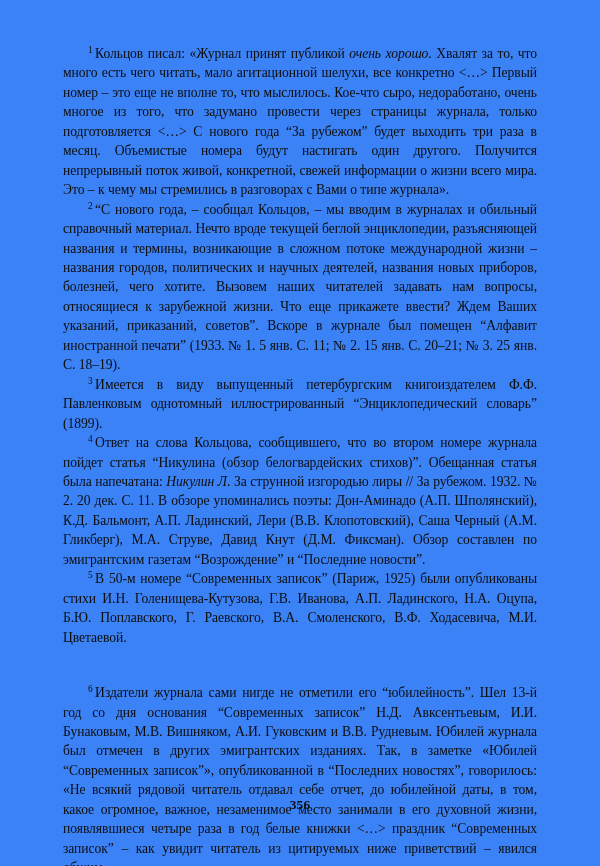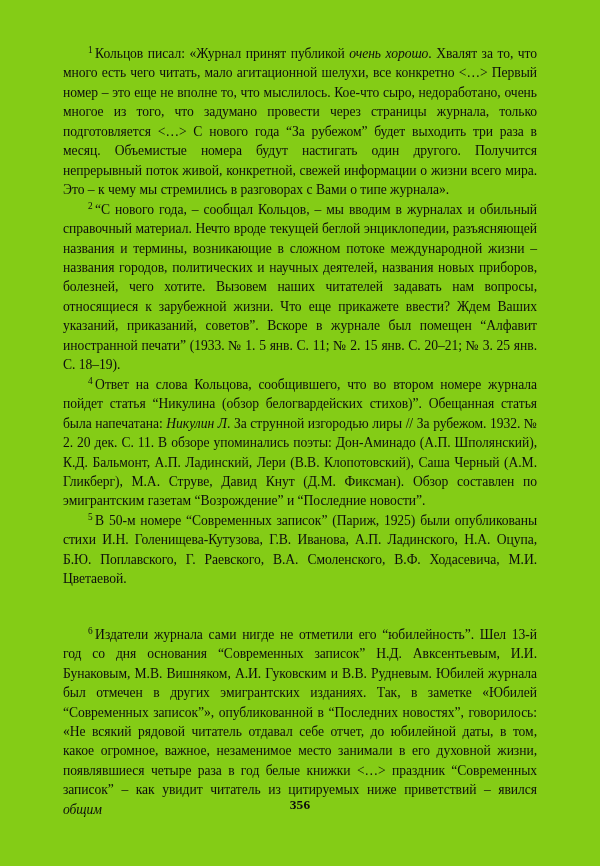--- a/index.html
+++ b/index.html
@@ -77,25 +77,26 @@
     content: "";
     position: absolute;
     left: 0; top: 0; right: 0; bottom: 0;
     pointer-events: none;
     background: transparent;
   }
 </style>
 </head>
 <body style="color: rgb(13, 13, 13);">
 
-<div id="page" style="background: #84cc16;">
+<div id="page" style="background: #3b82f6;">
 
   <div id="textblock">
       <p class="note"><sup class="fn">1</sup><span>Кольцов писал: «Журнал принят публикой </span><span class="it">очень хорошо</span><span>. Хвалят за то, что много есть чего читать, мало агитационной шелухи, все конкретно &lt;…&gt; Первый номер – это еще не вполне то, что мыслилось. Кое-что сыро, недоработано, очень многое из того, что задумано провести через страницы журнала, только подготовляется &lt;…&gt; С нового года “За рубежом” будет выходить три раза в месяц. Объемистые номера будут настигать один другого. Получится непрерывный поток живой, конкретной, свежей информации о жизни всего мира. Это – к чему мы стремились в разговорах с Вами о типе журнала».</span></p>
       <p class="note"><sup class="fn">2</sup><span>“С нового года, – сообщал Кольцов, – мы вводим в журналах и обильный справочный материал. Нечто вроде текущей беглой энциклопедии, разъясняющей названия и термины, возникающие в сложном потоке международной жизни – названия городов, политических и научных деятелей, названия новых приборов, болезней, чего хотите. Вызовем наших читателей задавать нам вопросы, относящиеся к зарубежной жизни. Что еще прикажете ввести? Ждем Ваших указаний, приказаний, советов”. Вскоре в журнале был помещен “Алфавит иностранной печати” (1933. № 1. 5 янв. С. 11; № 2. 15 янв. С. 20–21; № 3. 25 янв. С. 18–19).</span></p>
+      <p class="note"><sup class="fn">3</sup><span>Имеется в виду выпущенный петербургским книгоиздателем Ф.Ф. Павленковым однотомный иллюстрированный “Энциклопедический словарь” (1899).</span></p>
       <p class="note"><sup class="fn">4</sup><span>Ответ на слова Кольцова, сообщившего, что во втором номере журнала пойдет статья “Никулина (обзор белогвардейских стихов)”. Обещанная статья была напечатана: </span><span class="it">Никулин Л</span><span>. За струнной изгородью лиры // За рубежом. 1932. № 2. 20 дек. С. 11. В обзоре упоминались поэты: Дон-Аминадо (А.П. Шполянский), К.Д. Бальмонт, А.П. Ладинский, Лери (В.В. Клопотовский), Саша Черный (А.М. Гликберг), М.А. Струве, Давид Кнут (Д.М. Фиксман). Обзор составлен по эмигрантским газетам “Возрождение” и “Последние новости”.</span></p>
       <p class="note"><sup class="fn">5</sup><span>В 50-м номере “Современных записок” (Париж, 1925) были опубликованы стихи И.Н. Голенищева-Кутузова, Г.В. Иванова, А.П. Ладинского, Н.А. Оцупа, Б.Ю. Поплавского, Г. Раевского, В.А. Смоленского, В.Ф. Ходасевича, М.И. Цветаевой.</span></p>
       <p class="note lastline-left"><sup class="fn">6</sup><span>Издатели журнала сами нигде не отметили его “юбилейность”. Шел 13-й год со дня основания “Современных записок” Н.Д. Авксентьевым, И.И. Бунаковым, М.В. Вишняком, А.И. Гуковским и В.В. Рудневым. Юбилей журнала был отмечен в других эмигрантских изданиях. Так, в заметке «Юбилей “Современных записок”», опубликованной в “Последних новостях”, говорилось: «Не всякий рядовой читатель отдавал себе отчет, до юбилейной даты, в том, какое огромное, важное, незаменимое место занимали в его духовной жизни, появлявшиеся четыре раза в год белые книжки &lt;…&gt; праздник “Современных записок” – как увидит читатель из цитируемых ниже приветствий – явился </span><span class="it">общим</span></p>
     </div>
 
   <div id="pagenum">356</div>
 
 </div>
 
 </body></html>

